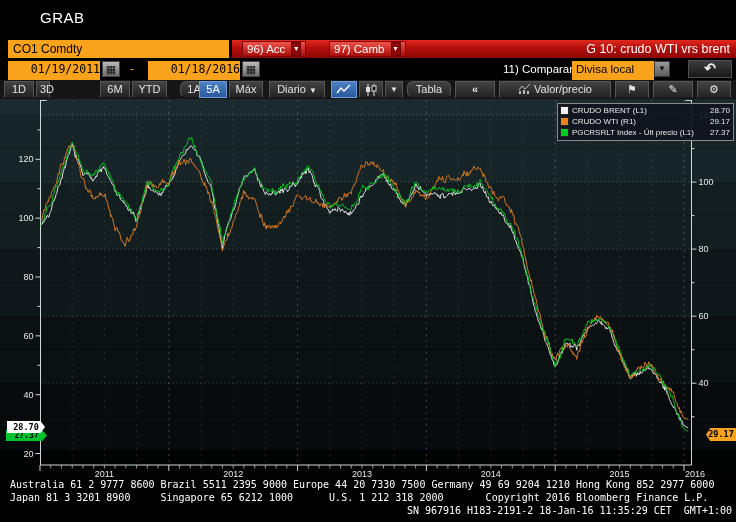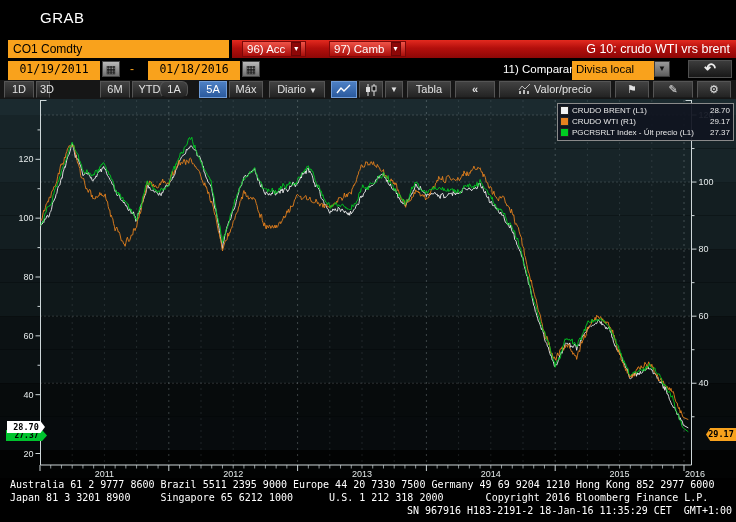--- a/index.html
+++ b/index.html
@@ -19,21 +19,21 @@
   .red-btn{position:absolute;top:1px;height:16px;display:flex;align-items:center;
     background:linear-gradient(180deg,#f05348 0%,#a90d0a 100%);border:1px solid #7c0808;
     box-sizing:border-box;color:#fff;font-size:11.5px;padding:0 4px;}
   .red-btn .chev{display:inline-block;margin-left:6px;background:#8d0707;color:#fff;
     font-size:8px;line-height:10px;padding:1px 2px;border:1px solid #6b0505;}
   .sec-title{position:absolute;right:6px;top:1px;color:#fff;font-size:12.5px;line-height:16px;}
 
   
   .date-bar{position:absolute;left:0;top:60px;width:736px;height:19px;background:#000;}
   .date-field{position:absolute;top:1px;height:32px;background:#f9a21c;color:#000;
-    font-size:11.5px;line-height:16px;text-align:center;font-family:"DejaVu Sans Mono",monospace;}
+    font-size:11.5px;line-height:16px;text-align:right;font-family:"DejaVu Sans Mono",monospace;}
   .cal-btn{position:absolute;top:1px;width:18px;height:16px;text-align:center;
     background:linear-gradient(180deg,#b9b9b9,#6f6f6f);border:1px solid #444;box-sizing:border-box;
     color:#111;font-size:11px;line-height:14px;}
   .date-sep{position:absolute;left:130px;top:1px;color:#f9a21c;font-size:12px;line-height:16px;}
   .compare-label{position:absolute;left:503px;top:1px;color:#fff;font-size:11.5px;line-height:17px;}
   .currency-select{position:absolute;left:572px;top:1px;width:82px;height:30px;background:#f9a21c;
     color:#000;font-size:11.5px;line-height:16px;padding-left:4px;box-sizing:border-box;}
   .dd-arrow-btn{position:absolute;left:654px;top:1px;width:16px;height:16px;text-align:center;
     background:linear-gradient(180deg,#9a9a9a,#5d5d5d);border:1px solid #3a3a3a;box-sizing:border-box;
     color:#111;font-size:8px;line-height:14px;}
@@ -109,39 +109,39 @@
     <div class="dd-arrow-btn">▼</div>
     <div class="undo-btn"><span>↶</span></div>
   </div>
 
   <div class="toolbar">
     <div class="tb-btn" style="left:4px;width:30px;">1D</div>
     <div class="tb-btn" style="left:36px;width:14px;">3D</div>
     <div class="tb-btn" style="left:68px;width:30px;margin-top:40px;">1M</div>
     <div class="tb-btn" style="left:100px;width:30px;">6M</div>
     <div class="tb-btn" style="left:132px;width:35px;">YTD</div>
-    <div class="tb-btn" style="left:160px;width:28px;border-radius:6px;">1A</div>
+    <div class="tb-btn" style="left:180px;width:28px;border-radius:6px;">1A</div>
     <div class="tb-btn sel" style="left:199px;width:28px;">5A</div>
     <div class="tb-btn" style="left:229px;width:34px;">Máx</div>
     <div class="tb-btn" style="left:269px;width:56px;"><span>Diario</span> <span style="font-size:8px;">▼</span></div>
     <div class="tb-btn sel tb-ico" style="left:331px;width:26px;">
       <svg width="16" height="11" viewBox="0 0 16 11">
           <path d="M1 9 L5 4 L8 7 L14 1" stroke="#fff" fill="none" stroke-width="1.4"></path>
         </svg>
     </div>
     <div class="tb-btn tb-ico" style="left:359px;width:24px;">
       <svg width="14" height="12" viewBox="0 0 14 12">
           <line x1="4" y1="0" x2="4" y2="12" stroke="#ddd"></line>
           <rect x="2" y="3" width="4" height="5" fill="#ddd"></rect>
           <line x1="10" y1="0" x2="10" y2="12" stroke="#ddd"></line>
           <rect x="8" y="2" width="4" height="5" fill="#161616" stroke="#ddd"></rect>
         </svg>
     </div>
     <div class="tb-btn" style="left:385px;width:18px;font-size:8px;">▼</div>
-    <div class="tb-btn" style="left:407px;width:44px;">Tabla</div>
+    <div class="tb-btn" style="left:407px;width:44px;border-radius:6px;">Tabla</div>
     <div class="tb-btn" style="left:455px;width:40px;font-weight:bold;">«</div>
     <div class="tb-btn" style="left:499px;width:112px;">
       <svg width="13" height="10" viewBox="0 0 13 10" style="vertical-align:-1px;">
           <path d="M1 6 L4 2 L7 5 L12 0" stroke="#bbb" fill="none"></path>
           <rect x="1" y="7" width="2" height="3" fill="#bbb"></rect>
           <rect x="5" y="6" width="2" height="4" fill="#bbb"></rect>
           <rect x="9" y="7" width="2" height="3" fill="#bbb"></rect>
         </svg>
       <span>Valor/precio</span>
     </div>

